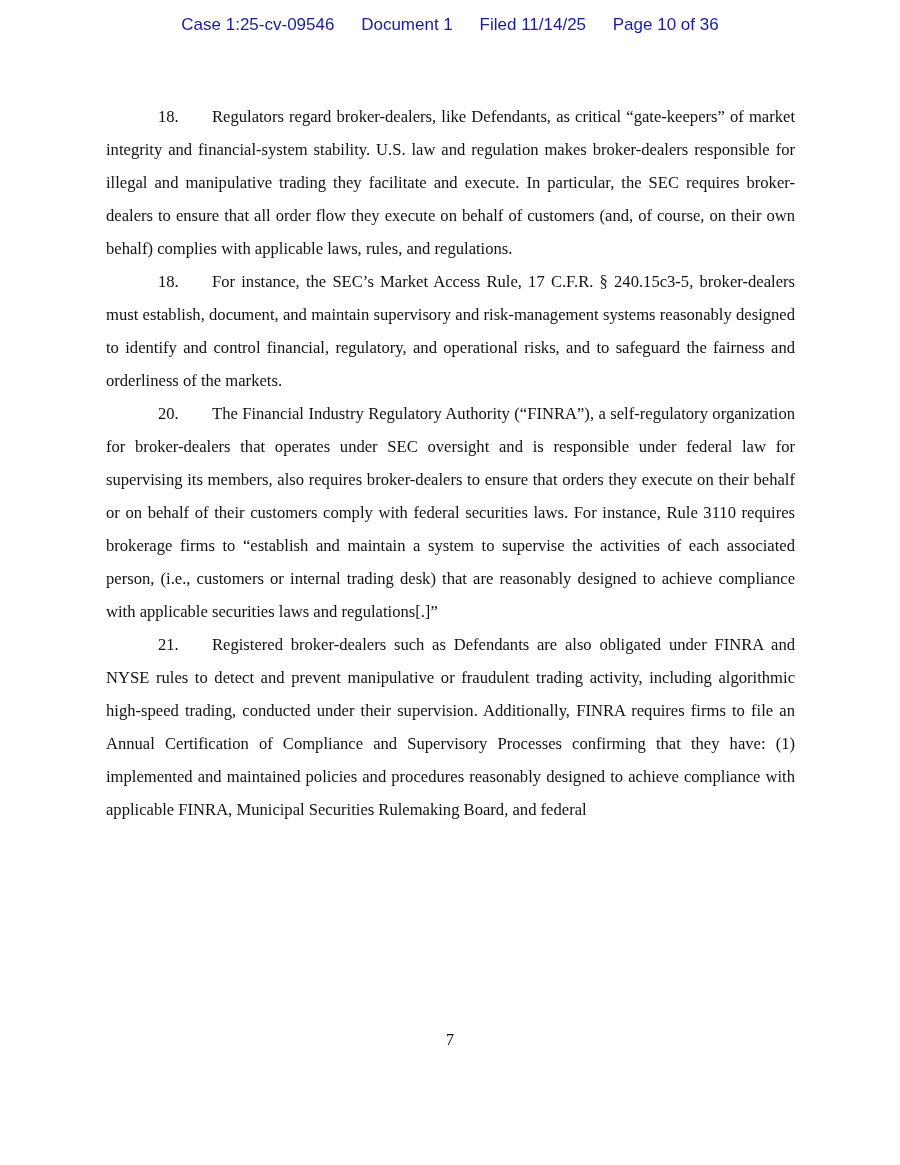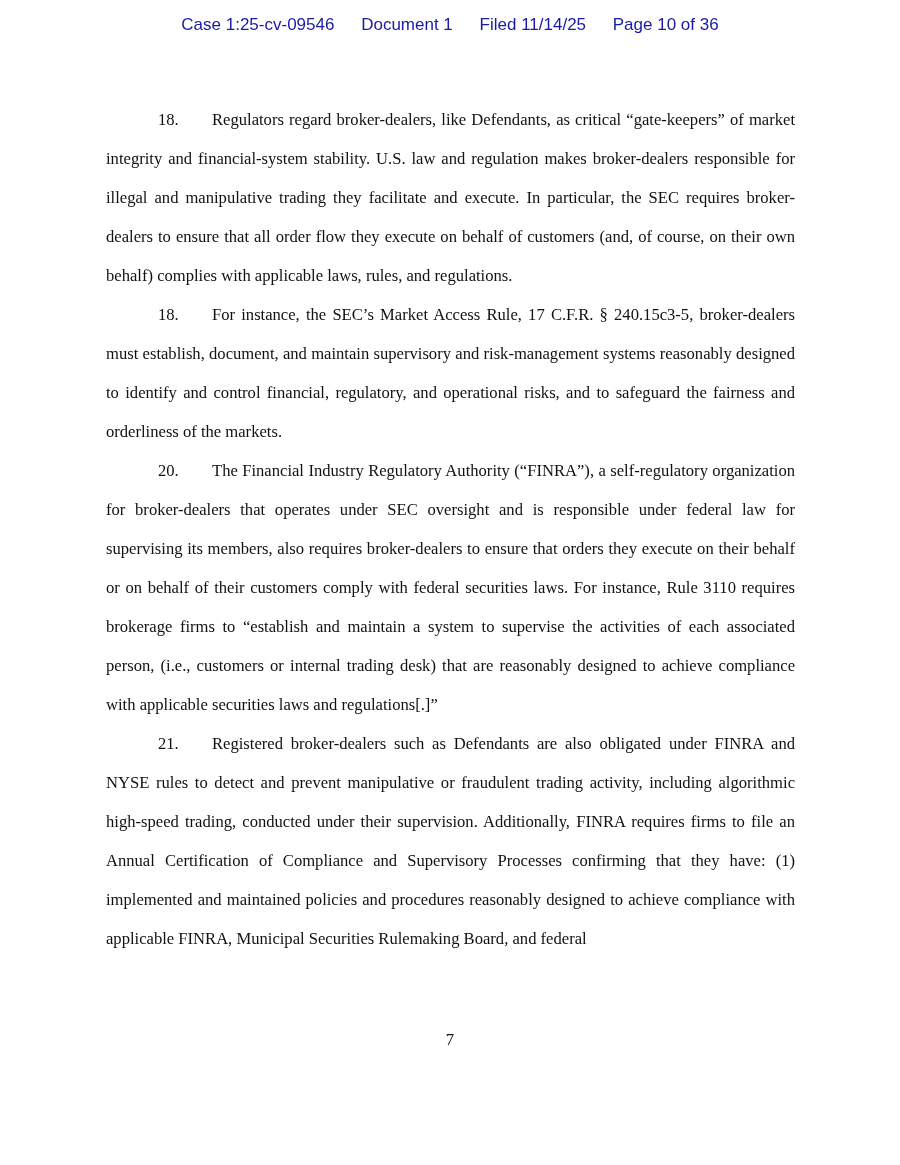--- a/index.html
+++ b/index.html
@@ -9,21 +9,21 @@
     text-align: center;
     font-family: "Liberation Sans", sans-serif;
     font-size: 17px; color: #1a1aa6;
     white-space: nowrap;
   }
   .header span { margin: 0 11px; }
   .body {
     position: absolute; left: 106px; top: 100px; width: 689px;
     font-family: "Liberation Serif", serif;
     font-size: 16.6px; color: #111;
-    line-height: 39px;
+    line-height: 33px;
     text-align: justify;
   }
   .para { margin: 0; text-indent: 52px; }
   .para .num { display: inline-block; width: 54px; text-indent: 0; }
   .footer {
     position: absolute; top: 1030px; left: 0; width: 900px;
     text-align: center;
     font-family: "Liberation Serif", serif;
     font-size: 16.6px; color: #111;
   }

